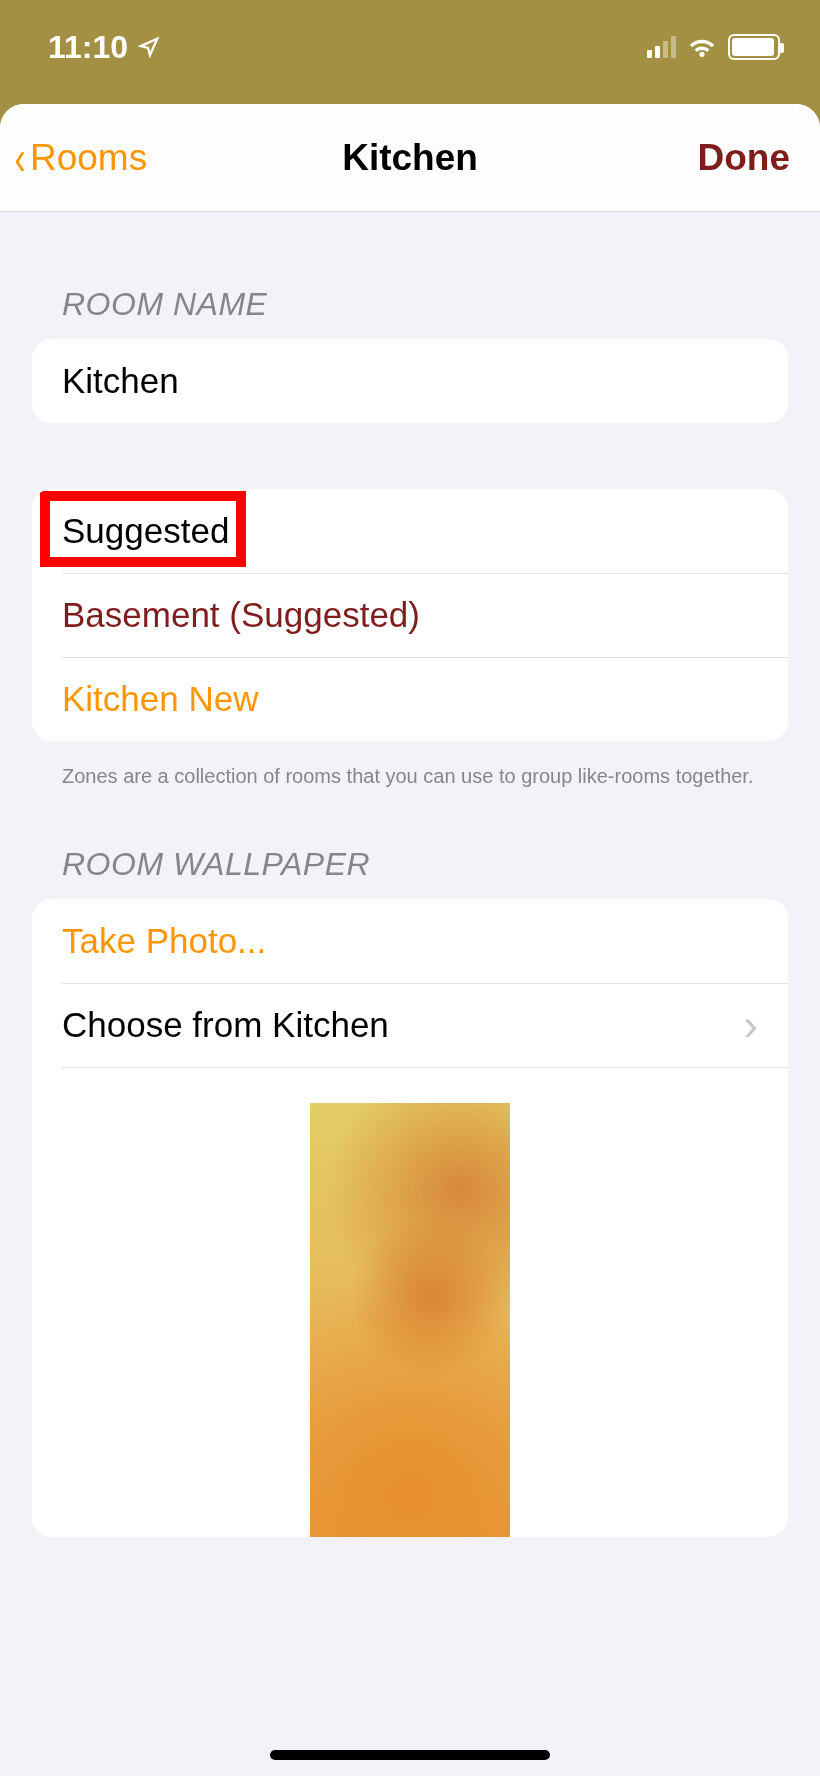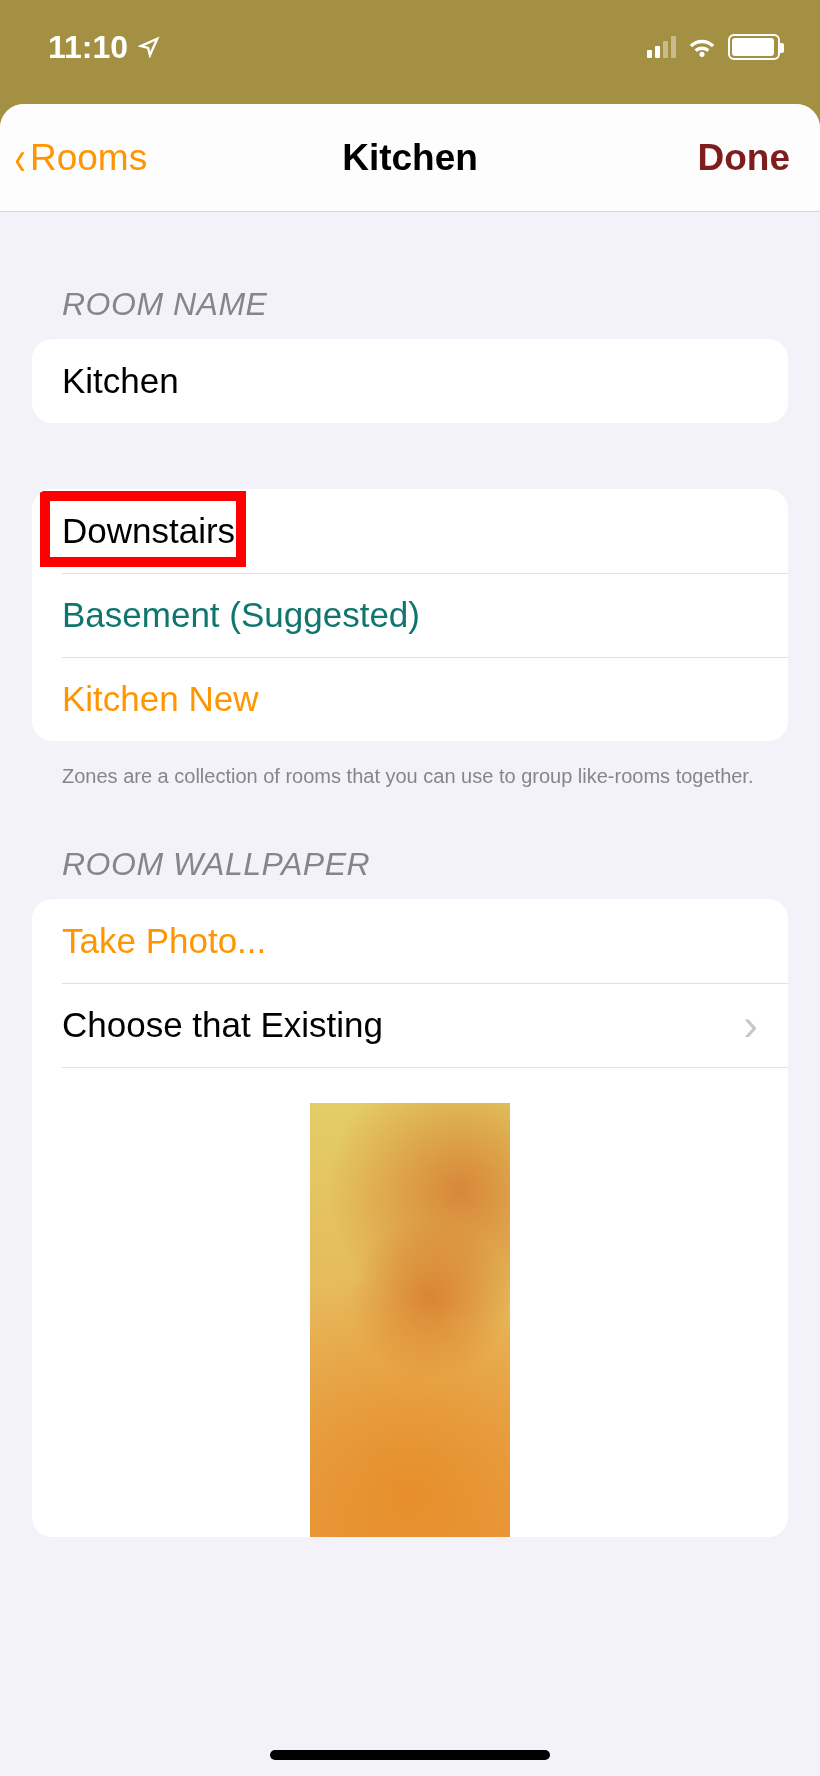--- a/index.html
+++ b/index.html
@@ -112,21 +112,21 @@
   .divider:before {
     content: "";
     position: absolute;
     top: 0;
     left: 30px;
     right: 0;
     height: 1px;
     background: #e0dfe4;
   }
   .row.link { color: #ff9500; }
-  .row.sugg { color: #0f766e; }
+  .row.sugg { color: #7f1d1d; }
   .row.nav-chevron:after {
     content: "›";
     font-size: 44px;
     color: #c7c6cb;
     font-weight: 300;
     line-height: 0;
   }
 
   .footer-note {
     font-size: 20px;
@@ -224,39 +224,39 @@
     <div class="section-header">ROOM NAME</div>
     <div class="group">
       <div class="row">
         <span>Kitchen</span>
       </div>
     </div>
 
     <div style="height:66px;"></div>
     <div class="group" style="position:relative;">
       <div class="row" style="position:relative;">
-        <span>Downstairs</span>
+        <span>Suggested</span>
         <div class="highlight-box" style="top:2px;left:8px;width:206px;height:76px;"></div>
       </div>
       <div class="row sugg" style="position:relative;">
         <span>Basement (Suggested)</span>
       </div>
       <div class="row link" style="position:relative;">
         <span>Kitchen New</span>
       </div>
     </div>
     <div class="footer-note">Zones are a collection of rooms that you can use to group like-rooms together.</div>
 
     <div class="section-header short-top">ROOM WALLPAPER</div>
     <div class="group">
       <div class="row link">
         <span>Take Photo...</span>
       </div>
       <div class="row nav-chevron" style="position:relative;">
-        <span>Choose that Existing</span>
+        <span>Choose from Kitchen</span>
       </div>
       <div class="wallpaper-preview">
         <div class="wallpaper-img"></div>
       </div>
     </div>
 
   </div>
 
   <div class="home-indicator"></div>
 </div>

